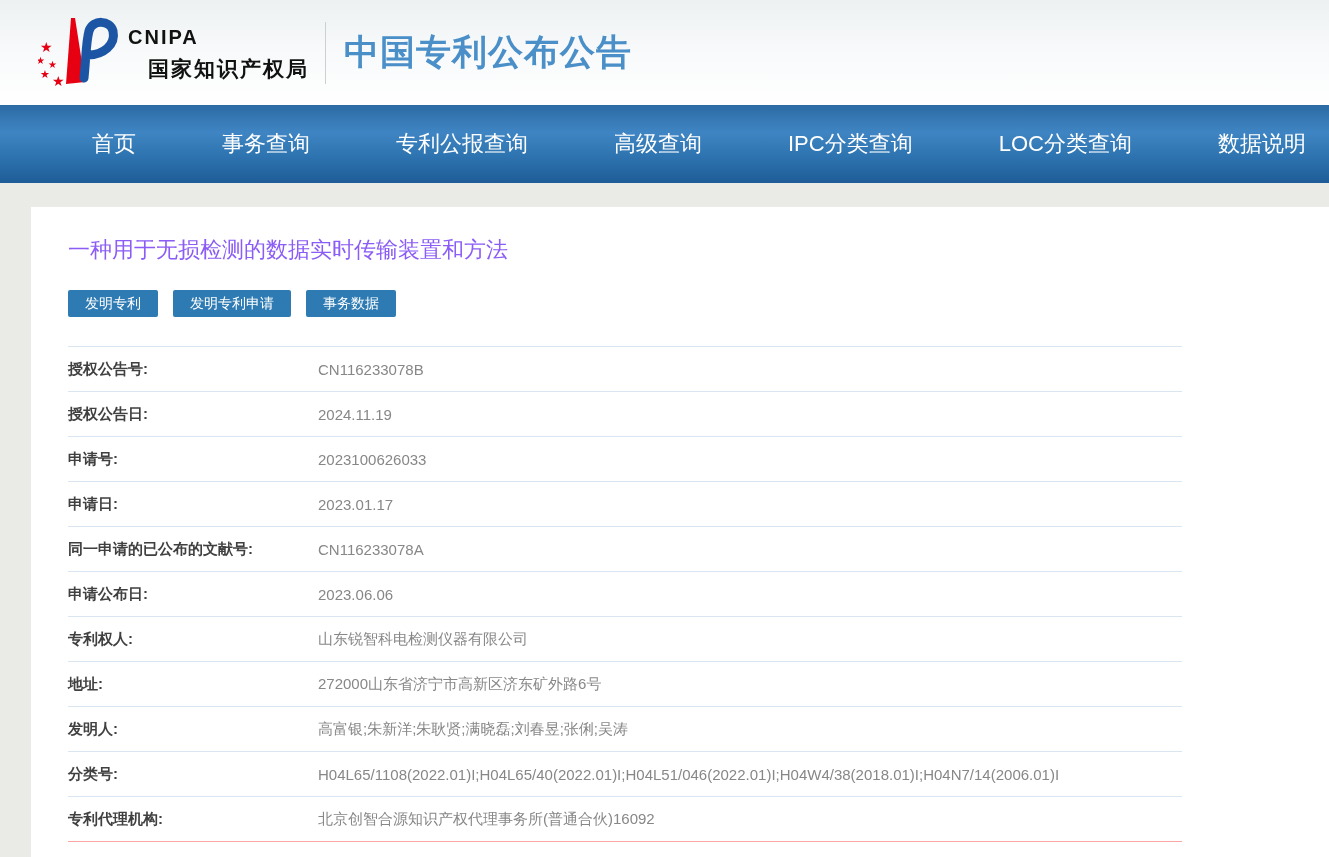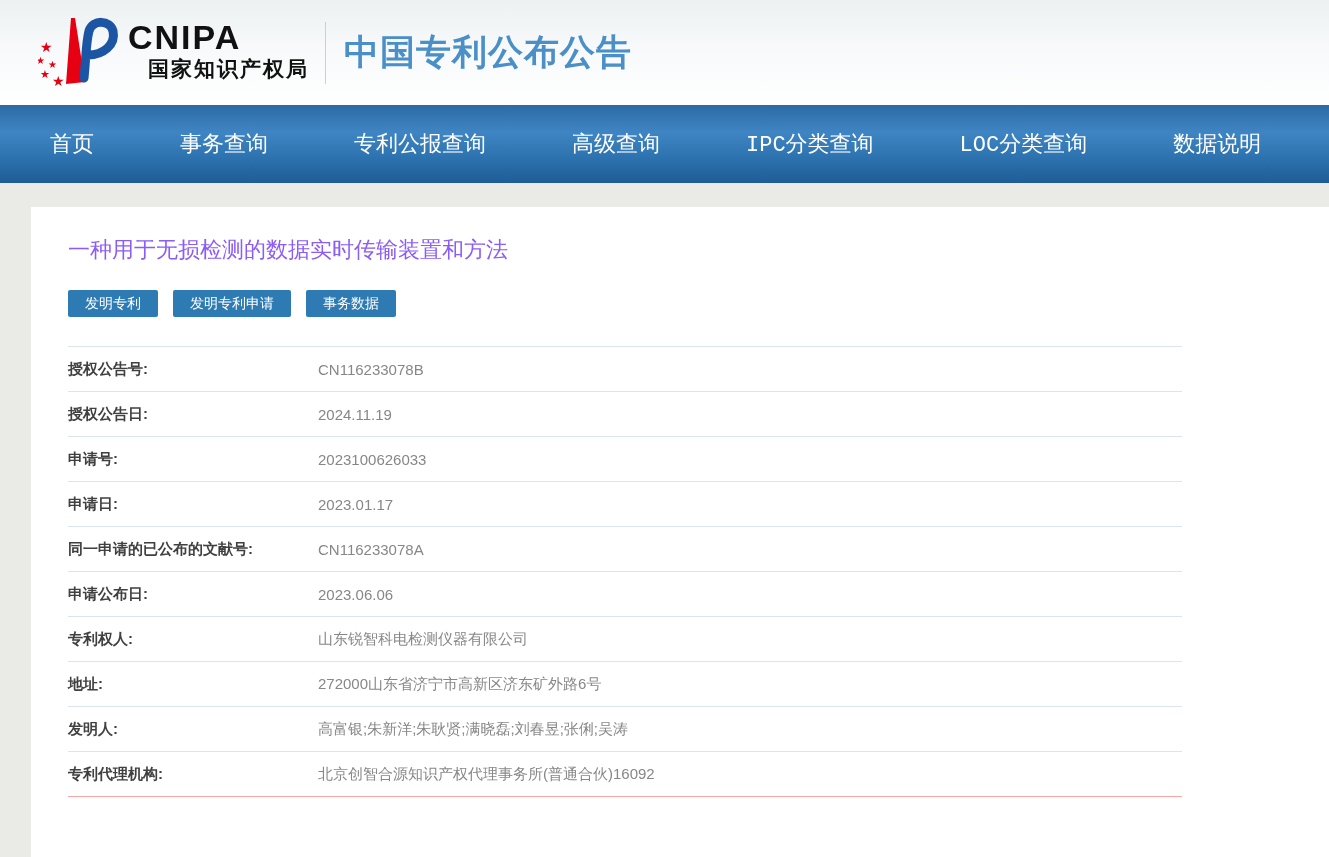--- a/index.html
+++ b/index.html
@@ -13,21 +13,21 @@
   .site-header {
     height: 105px;
     background: linear-gradient(180deg, #edf1f2 0%, #f7f9fa 45%, #ffffff 100%);
     display: flex;
     align-items: center;
     padding-left: 38px;
   }
   .logo-emblem { width: 86px; height: 82px; flex: 0 0 auto; }
   .logo-text { margin-left: 4px; }
   .logo-en {
-    font-size: 34px; font-weight: bold; color: #111;
+    font-size: 20px; font-weight: bold; color: #111;
     letter-spacing: 2px; line-height: 30px;
   }
   .logo-cn {
     font-family: "Liberation Serif", "DejaVu Serif", serif;
     font-size: 21px; font-weight: bold; color: #111;
     letter-spacing: 2px; margin-top: 3px; margin-left: 20px;
   }
   .header-divider {
     width: 1px; height: 62px; background: #cfcfcf;
     margin: 0 18px 0 16px; flex: 0 0 auto;
@@ -36,23 +36,22 @@
     font-size: 35px; font-weight: bold; color: #4a8fc8;
     letter-spacing: 1px;
   }
 
   
   .main-nav {
     height: 78px;
     background: linear-gradient(180deg, #2c6ba4 0%, #3f85c3 35%, #2e74b0 65%, #1e5c97 100%);
     display: flex;
     align-items: center;
-    padding-left: 50px;
+    padding-left: 92px;
     gap: 86px;
-    font-family: Liberation Mono, monospace;
   }
   .nav-item {
     color: #ffffff; font-size: 22px; white-space: nowrap; cursor: pointer;
   }
 
   
   .content { padding: 24px 0 0 31px; }
   .card {
     background: #ffffff;
     min-height: 706px;
@@ -155,19 +154,23 @@
         </tr>
         <tr>
           <td class="f-label">地址:</td>
           <td class="f-value">272000山东省济宁市高新区济东矿外路6号</td>
         </tr>
         <tr>
           <td class="f-label">发明人:</td>
           <td class="f-value">高富银;朱新洋;朱耿贤;满晓磊;刘春昱;张俐;吴涛</td>
         </tr>
         <tr>
+          <td class="f-label">分类号:</td>
+          <td class="f-value">H04L65/1108(2022.01)I;H04L65/40(2022.01)I;H04L51/046(2022.01)I;H04W4/38(2018.01)I;H04N7/14(2006.01)I</td>
+        </tr>
+        <tr>
           <td class="f-label">专利代理机构:</td>
           <td class="f-value">北京创智合源知识产权代理事务所(普通合伙)16092</td>
         </tr>
       </tbody>
     </table>
   </div>
 </main>
 
 </body></html>

